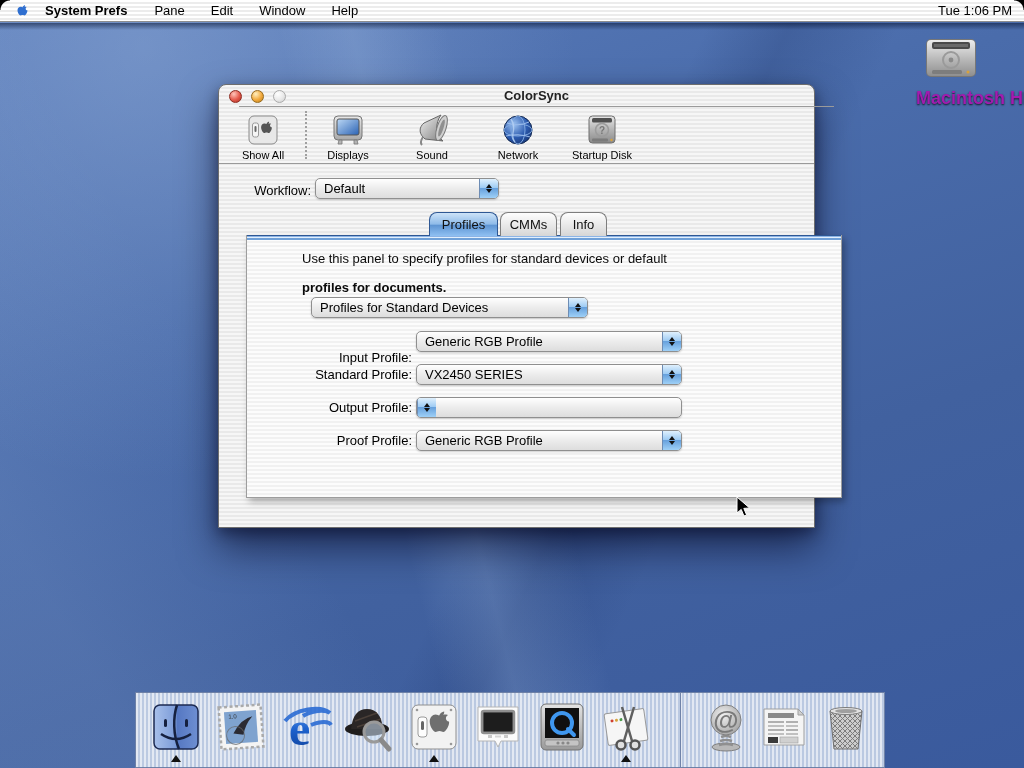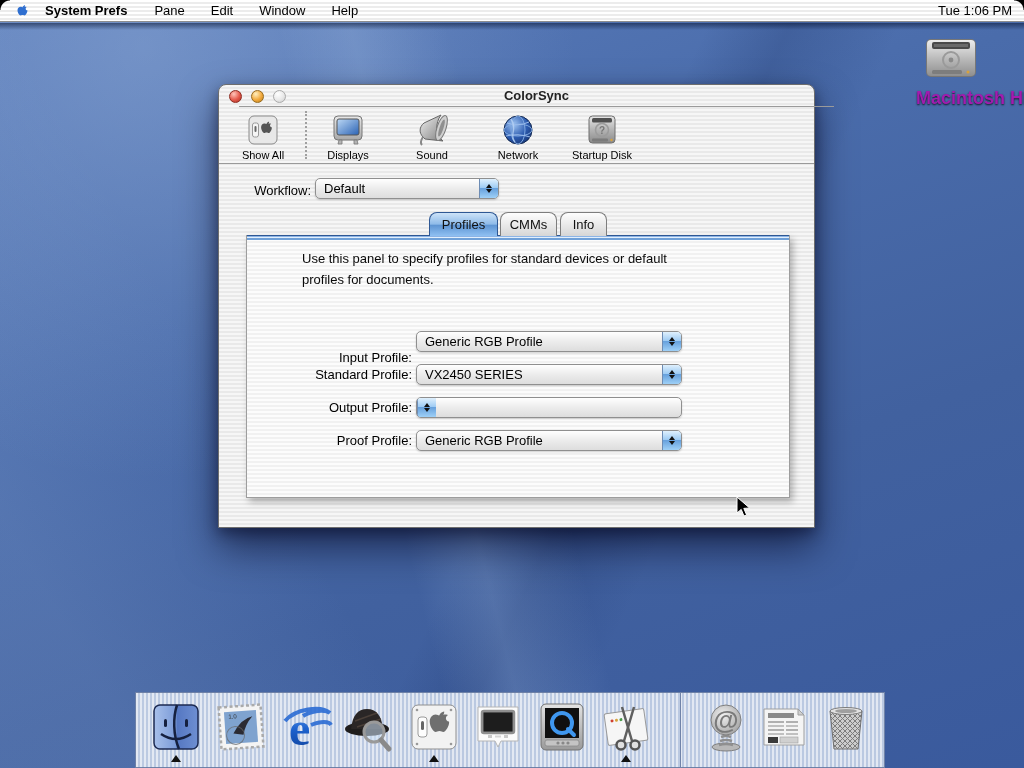--- a/index.html
+++ b/index.html
@@ -66,28 +66,28 @@
 
   .tab { top:127px; height:24px; border:1px solid #7e7e7e; border-bottom:none;
     border-radius:8px 8px 0 0; display:flex; align-items:center; justify-content:center;
     font-size:13px; background:linear-gradient(180deg,#fefefe,#d6d6d6); color:#111; z-index:3;}
   .tab.selected { background:linear-gradient(180deg,#cde3f8 0%,#8fbbe9 48%,#5f95d3 54%,#8fc0f2 100%);
     border-color:#2f5894; }
   #tab-profiles { left:210px; width:69px; }
   #tab-cmms     { left:281px; width:57px; }
   #tab-info     { left:341px; width:47px; }
 
-  #panel { left:27px; top:150px; width:544px; height:263px;
+  #panel { left:27px; top:150px; width:596px; height:263px;
     background:repeating-linear-gradient(180deg,#fcfcfc 0 2px,#f1f1f1 2px 4px);
     border:1px solid #9d9d9d; border-top:none;
     box-shadow:3px 4px 7px rgba(0,0,0,0.28); z-index:2;}
   #panel-rule { left:0; top:0; width:100%; height:5px;
     background:linear-gradient(180deg,#2f5894 0 1px,#8cb4e6 1px 2px,#e2effc 2px 3px,#6fa0d8 3px 5px); }
   .desc { left:55px; width:470px; font-size:13px; color:#0a0a0a; }
-  #desc1 { top:16px; } #desc2 { top:37px; }
+  #desc1 { top:16px; } #desc2 { top:45px;font-weight:bold; }
   #device-popup { left:64px; top:62px; width:277px; }
   .prow-label { width:165px; left:0; text-align:right; font-size:13px; line-height:21px; color:#000; }
   .prow-popup { left:169px; width:266px; }
 
   
   #dock { left:135px; top:692px; width:750px; height:76px; z-index:8;
     background:repeating-linear-gradient(90deg, rgba(255,255,255,0.6) 0 2px, rgba(189,203,226,0.6) 2px 4px), rgba(205,216,235,0.85);
     border:1px solid rgba(100,120,160,0.9); }
   .dicon { top:8px; width:52px; height:52px; }
   .dtri { width:0; height:0; border-left:5px solid transparent; border-right:5px solid transparent;
@@ -258,20 +258,27 @@
   </div>
   <div class="abs tab" id="tab-info">
     <span>Info</span>
   </div>
 
   <div class="abs" id="panel">
     <div class="abs" id="panel-rule"></div>
     <div class="abs desc" id="desc1">Use this panel to specify profiles for standard devices or default</div>
     <div class="abs desc" id="desc2">profiles for documents.</div>
 
+    <div class="abs popup" id="device-popup">
+      <span class="pv">Profiles for Standard Devices</span>
+      <span class="stepper">
+          <span class="arr-up"></span>
+          <span class="arr-dn"></span>
+        </span>
+    </div>
 
     <div class="abs prow-label" style="top:112px">Input Profile:</div>
     <div class="abs popup prow-popup" style="top:96px">
       <span class="pv">Generic RGB Profile</span>
       <span class="stepper">
           <span class="arr-up"></span>
           <span class="arr-dn"></span>
         </span>
     </div>
 

